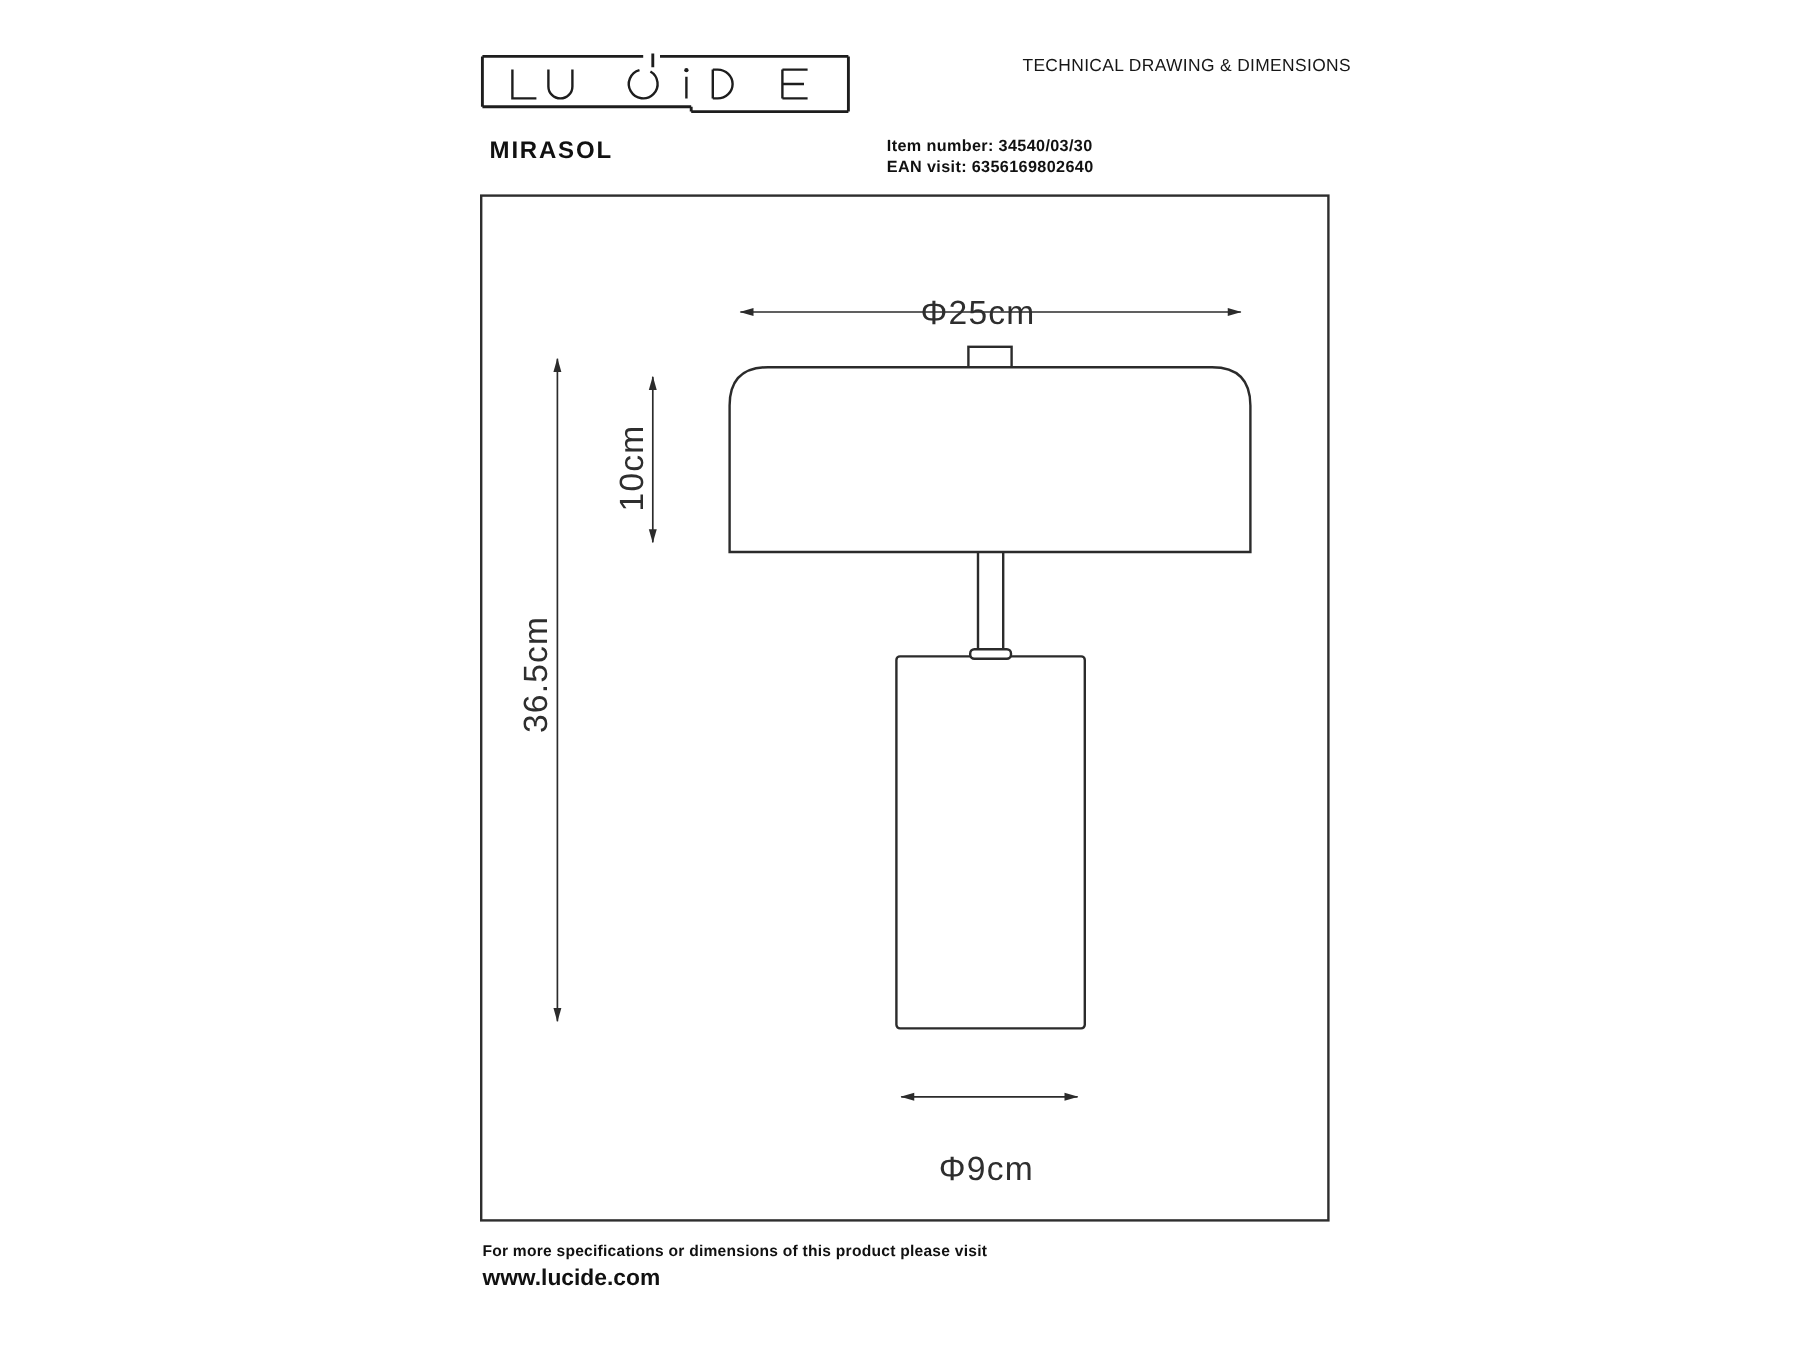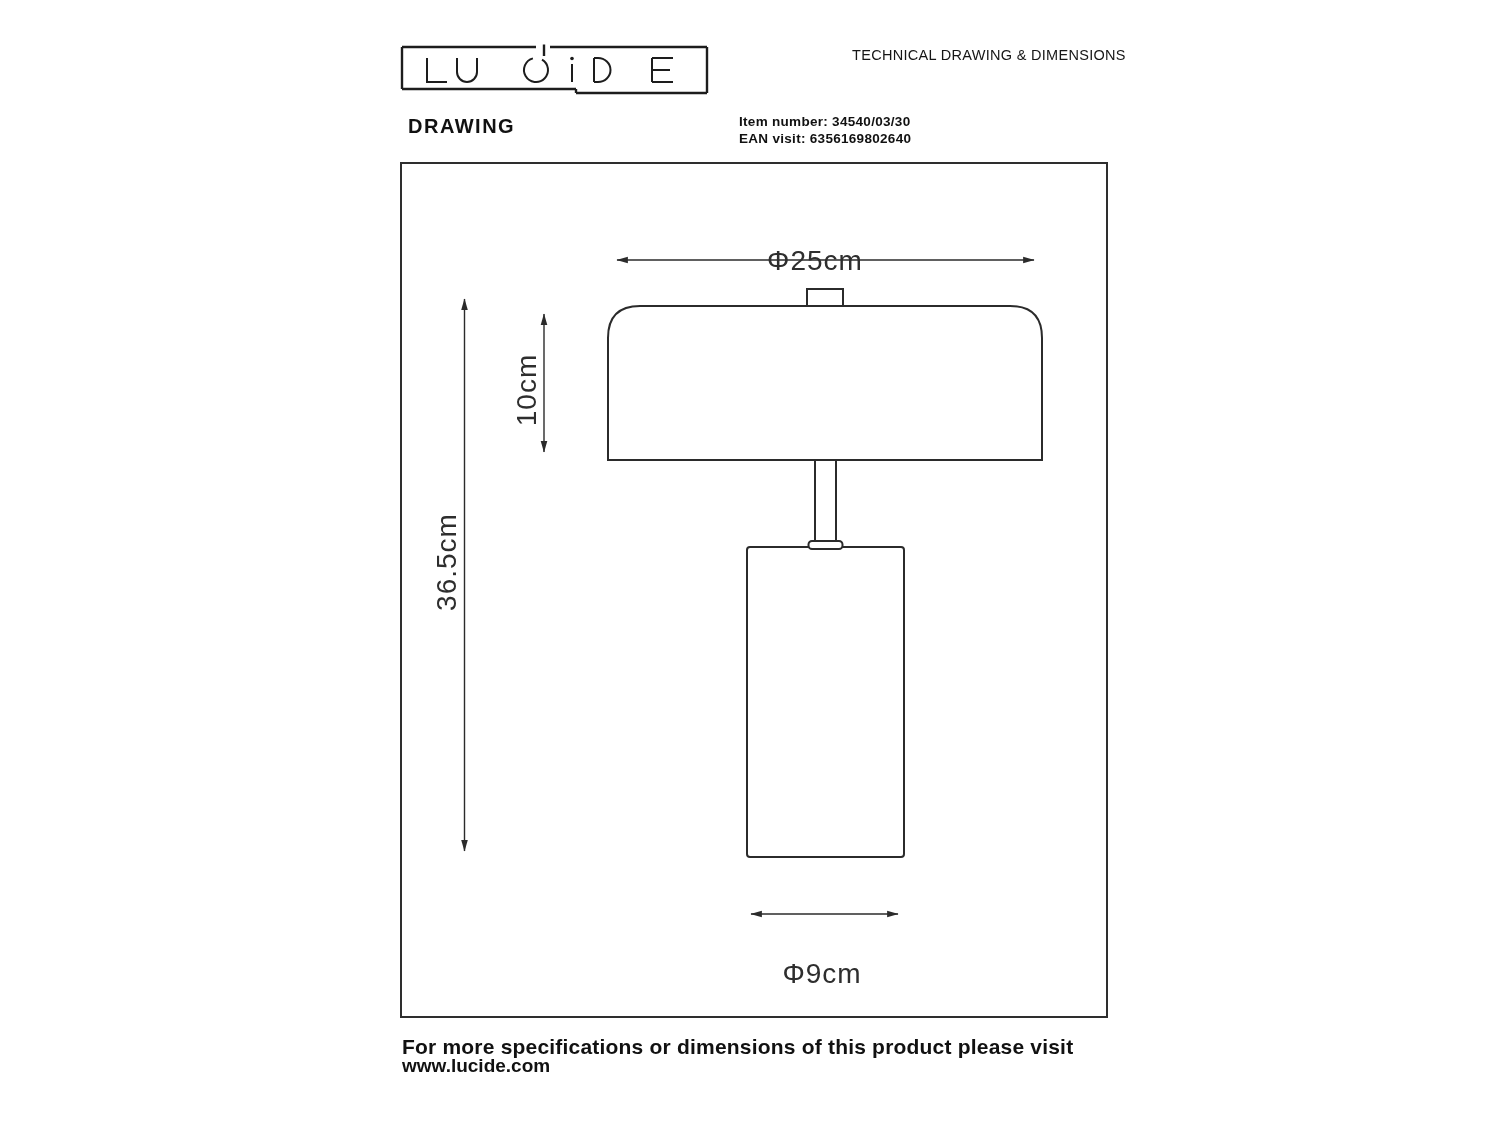--- a/index.html
+++ b/index.html
@@ -31,21 +31,21 @@
     position:absolute; font-size:28px; font-weight:400; color:#2e2e2e;
     letter-spacing:1px; text-align:center; line-height:32px; height:32px;
     white-space:nowrap;
   }
   .d25 { left:715px; top:229px; width:200px;margin-top:16px; }
   .d10 { left:477px; top:374px; width:100px; transform:rotate(-90deg); }
   .d365 { left:375px; top:546px; width:144px; transform:rotate(-90deg); }
   .d9  { left:722px; top:915px; width:200px;margin-top:43px; }
   
   .footer-note {
-    position:absolute; left:402px; top:1035px; font-size:21px; font-weight:700;
+    position:absolute; left:402px; top:1035px; font-size:13px; font-weight:700;
     letter-spacing:0.2px; color:#111; white-space:nowrap;
   }
   .footer-site {
     position:absolute; left:402px; top:1055px; font-size:19px; font-weight:700;
     color:#111; white-space:nowrap;
   }
 </style>
 </head>
 <body>
 
@@ -72,21 +72,21 @@
       <path d="M196,16 h4 a12.5,12 0 0 1 0,24 h-4"></path>
       <path d="M254,16 V40"></path>
       <path d="M254,16 h21"></path>
       <path d="M254,28 h18"></path>
       <path d="M254,40 h21"></path>
     </g>
   </svg>
 
   <div class="doc-title">TECHNICAL DRAWING &amp; DIMENSIONS</div>
 
-  <div class="product-name">DRAWING</div>
+  <div class="product-name">MIRASOL</div>
 
   <div class="id-block">
     <div class="id-row">
       <span>Item number:</span><span class="val">34540/03/30</span>
     </div>
     <div class="id-row">
       <span>EAN visit:</span><span class="val">6356169802640</span>
     </div>
   </div>
 

